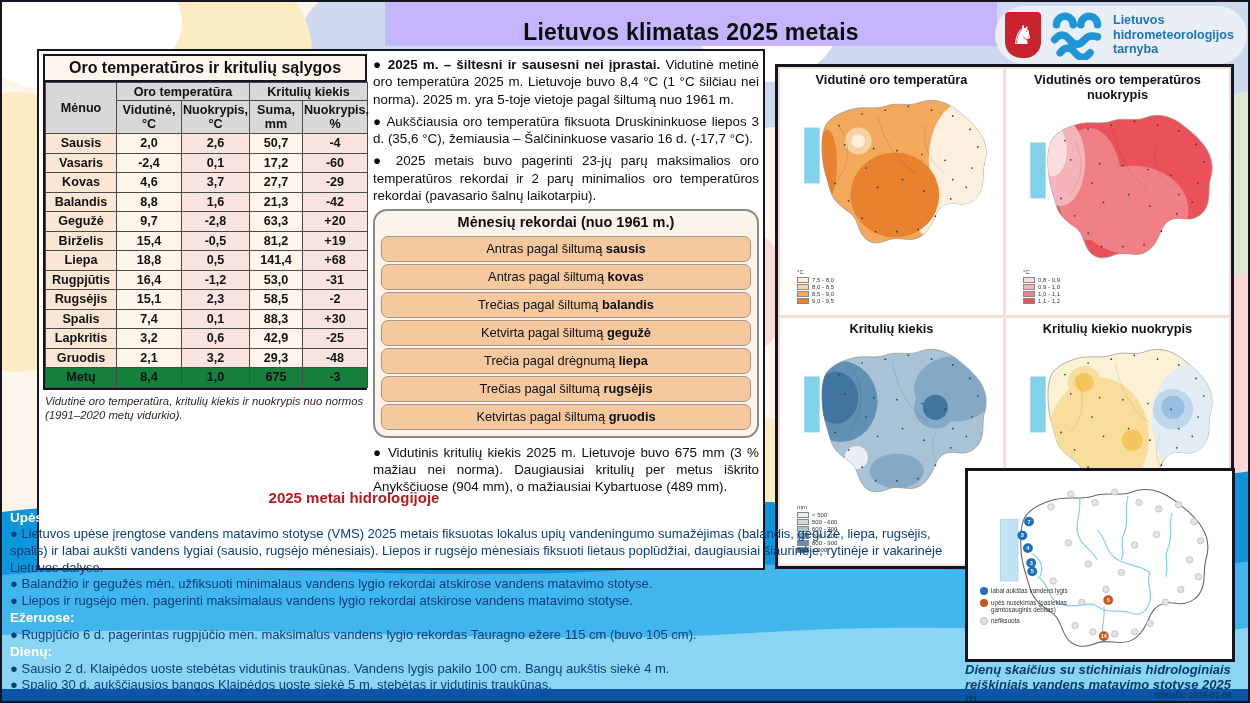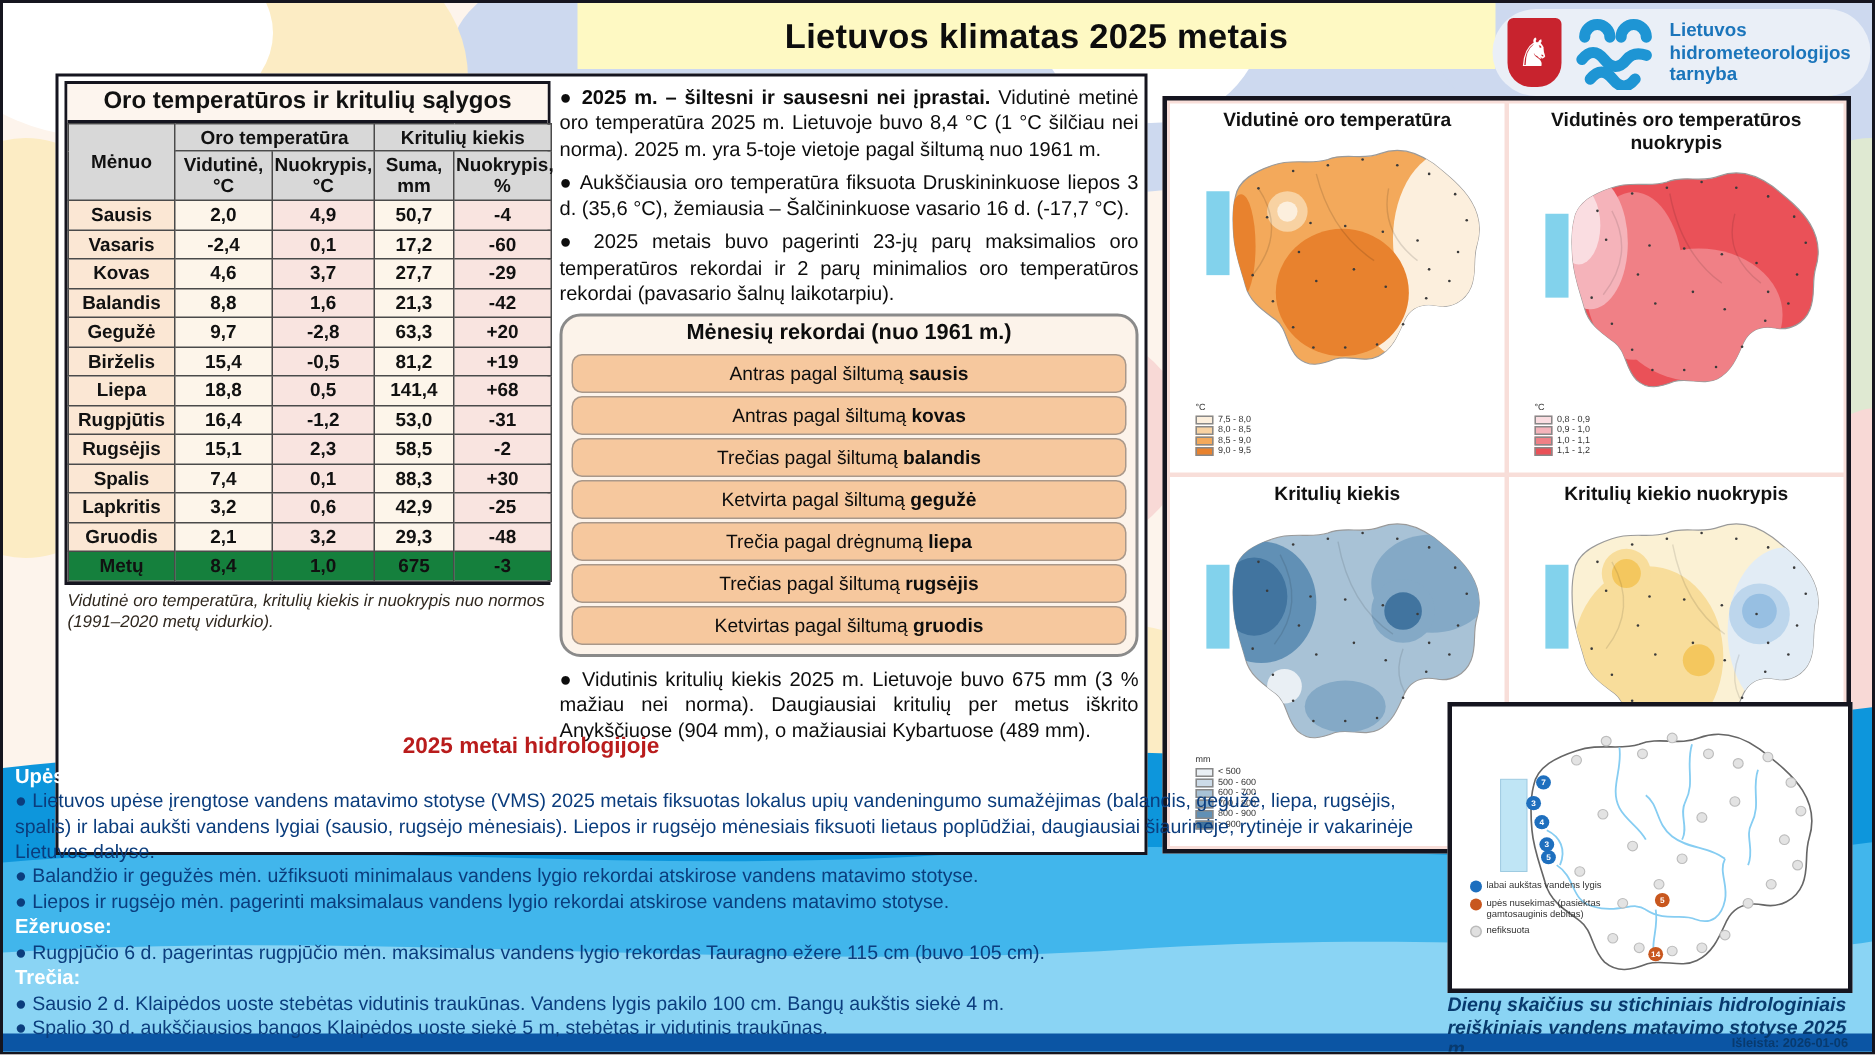--- a/index.html
+++ b/index.html
@@ -1,22 +1,22 @@
 <!DOCTYPE html>
 <html><head>
 <meta charset="utf-8">
 <style>
   html,body{margin:0;padding:0;background:#e8e8e8;}
   *{box-sizing:border-box;}
   #canvas{position:relative;width:1250px;height:703px;overflow:hidden;background:#fdf4ec;
     border:2px solid #15151f;font-family:"Liberation Sans","DejaVu Sans",sans-serif;color:#111;}
   .blob{position:absolute;border-radius:50%;}
   
-  .title-band{position:absolute;left:383px;top:0;width:612px;height:44px;background:#fef9c3;
-    display:flex;align-items:center;justify-content:center;}
+  .title-band{position:absolute;left:383px;top:0;width:612px;height:44px;background:#c4b5fd;
+    display:flex;align-items:flex-end;justify-content:center;}
   .title-band h1{margin:0;font-size:23px;font-weight:bold;color:#0d0d0d;letter-spacing:.2px;}
   .logo{position:absolute;left:993px;top:4px;width:252px;height:58px;background:#eaeff7;
     border-radius:29px;display:flex;align-items:center;gap:8px;padding:0 10px;}
   .shield{width:36px;height:46px;background:#c8232e;border-radius:4px 4px 16px 16px;
     display:flex;align-items:center;justify-content:center;flex:0 0 auto;}
   .shield span{color:#fff;font-size:26px;transform:scaleX(-1);line-height:1;}
   .lhmt-mark{flex:0 0 auto;}
   .logo-text{color:#1b75bb;font-weight:bold;font-size:12.5px;line-height:1.18;}
   
   .left-panel{position:absolute;left:35px;top:47px;width:728px;height:521px;background:#fff;
@@ -145,21 +145,21 @@
               <th>Vidutinė, °C</th>
               <th>Nuokrypis, °C</th>
               <th>Suma, mm</th>
               <th>Nuokrypis, %</th>
             </tr>
           </thead>
           <tbody id="wt-body">
               <tr>
                 <td class="mcol">Sausis</td>
                 <td class="v1">2,0</td>
-                <td class="v2">4,9</td>
+                <td class="v2">2,6</td>
                 <td class="v1">50,7</td>
                 <td class="v2">-4</td>
               </tr>
               <tr>
                 <td class="mcol">Vasaris</td>
                 <td class="v1">-2,4</td>
                 <td class="v2">0,1</td>
                 <td class="v1">17,2</td>
                 <td class="v2">-60</td>
               </tr>
@@ -570,21 +570,21 @@
   </section>
 
   <div class="hydro-title">2025 metai hidrologijoje</div>
   <div class="hydro-text" id="hydro-text">
       <div class="hydro-h">Upėse:</div>
       <div class="hydro-b">● Lietuvos upėse įrengtose vandens matavimo stotyse (VMS) 2025 metais fiksuotas lokalus upių vandeningumo sumažėjimas (balandis, gegužė, liepa, rugsėjis, spalis) ir labai aukšti vandens lygiai (sausio, rugsėjo mėnesiais). Liepos ir rugsėjo mėnesiais fiksuoti lietaus poplūdžiai, daugiausiai šiaurinėje, rytinėje ir vakarinėje Lietuvos dalyse.</div>
       <div class="hydro-b">● Balandžio ir gegužės mėn. užfiksuoti minimalaus vandens lygio rekordai atskirose vandens matavimo stotyse.</div>
       <div class="hydro-b">● Liepos ir rugsėjo mėn. pagerinti maksimalaus vandens lygio rekordai atskirose vandens matavimo stotyse.</div>
       <div class="hydro-h">Ežeruose:</div>
       <div class="hydro-b">● Rugpjūčio 6 d. pagerintas rugpjūčio mėn. maksimalus vandens lygio rekordas Tauragno ežere 115 cm (buvo 105 cm).</div>
-      <div class="hydro-h">Trečia:</div>
+      <div class="hydro-h">Dienų:</div>
       <div class="hydro-b">● Sausio 2 d. Klaipėdos uoste stebėtas vidutinis traukūnas. Vandens lygis pakilo 100 cm. Bangų aukštis siekė 4 m.</div>
       <div class="hydro-b">● Spalio 30 d. aukščiausios bangos Klaipėdos uoste siekė 5 m, stebėtas ir vidutinis traukūnas.</div>
     </div>
 
   <div class="station-box">
     <svg width="264" height="188" viewBox="0 0 264 188">
       <g transform="translate(6,4) scale(1.1,1.06)">
         <rect x="24" y="42" width="16" height="58" fill="#bfe5f5" stroke="#9cc9e0" stroke-width="0.6"></rect>
         <path d="M44,46 C46,34 58,28 70,24 C84,19 96,24 108,20 C120,15 132,21 144,16 C157,11 170,15 181,23 C191,31 201,39 207,49 C213,59 214,69 211,79 C208,89 211,98 207,108 C203,118 193,123 183,121 C172,119 165,123 161,131 C157,140 153,151 143,156 C133,161 123,155 113,158 C103,162 95,164 87,157 C79,149 80,137 72,131 C64,125 54,119 51,107 C48,96 44,86 43,74 C42,62 42,54 44,46 Z" fill="#ffffff" stroke="#666" stroke-width="1"></path>
         <g stroke="#86cdf2" stroke-width="1.1" fill="none">

